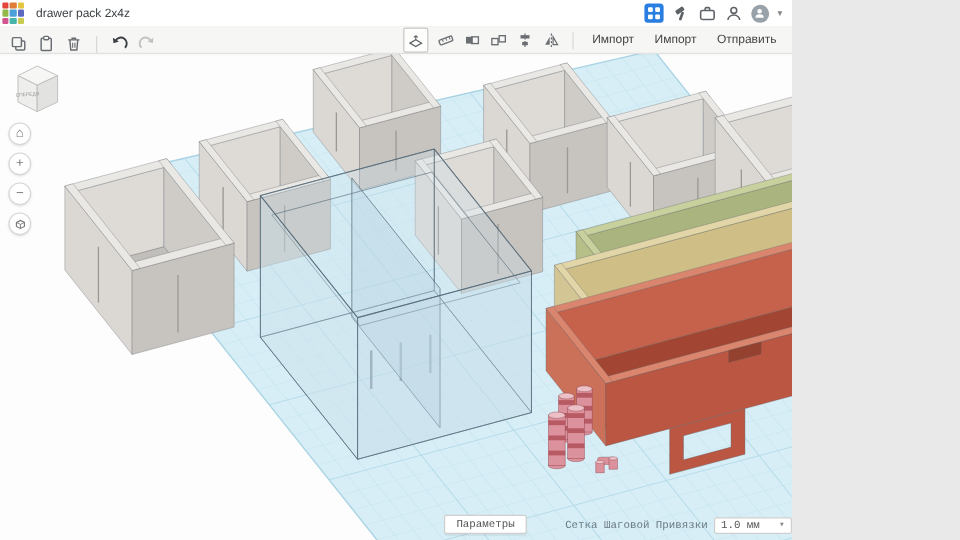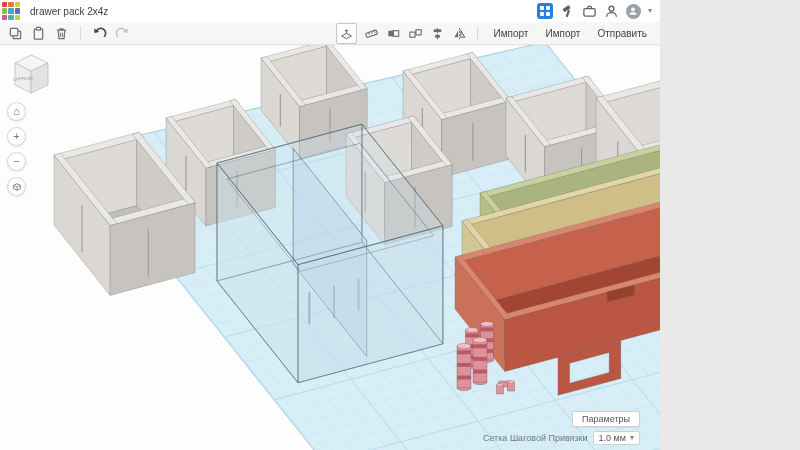--- a/index.html
+++ b/index.html
@@ -21,46 +21,46 @@
   .appsbtn{width:16px;height:16px;border-radius:3px;background:#2a7de1;display:grid;
            grid-template-columns:1fr 1fr;grid-template-rows:1fr 1fr;gap:2px;padding:3px;box-sizing:border-box;cursor:pointer;}
   .appsbtn span{background:#fff;border-radius:1px;}
   .hicon{width:15px;height:15px;display:block;cursor:pointer;}
   .avatar{width:15px;height:15px;border-radius:50%;background:#99a1a9;display:flex;
           align-items:center;justify-content:center;cursor:pointer;}
   .caret{font-size:8px;color:#888;cursor:pointer;line-height:1;}
 
   
   .toolbar{position:absolute;top:22px;left:0;right:0;height:22px;background:#f6f6f5;
-           border-bottom:1px solid #e2e2e0;display:flex;align-items:center;
+           border-bottom:1px solid #e2e2e0;display:flex;align-items:flex-end;
            padding:0 8px;z-index:20;box-shadow:0 1px 2px rgba(0,0,0,0.04);}
   .tgroup{display:flex;align-items:center;gap:8px;}
   .tright{margin-left:auto;display:flex;align-items:center;gap:7px;}
   .ticon{width:15px;height:15px;display:block;cursor:pointer;}
   .tsep{width:1px;height:14px;background:#d8d8d6;margin:0 3px;}
   .wpbtn{width:19px;height:19px;border:1px solid #c6c6c4;border-radius:2px;background:#fdfdfc;
          display:flex;align-items:center;justify-content:center;cursor:pointer;}
   .txtbtn{font-size:10px;color:#444;padding:2px 5px;cursor:pointer;white-space:nowrap;}
 
   
   .viewcube{position:absolute;left:6px;top:50px;width:48px;height:48px;z-index:15;cursor:pointer;}
   .navcol{position:absolute;left:7px;top:102px;display:flex;flex-direction:column;gap:6px;z-index:15;}
   .navbtn{width:17px;height:17px;border-radius:50%;background:#fff;border:1px solid #d7d7d5;
           box-shadow:0 1px 2px rgba(0,0,0,0.10);color:#777;font-size:11px;line-height:15px;
           text-align:center;cursor:pointer;display:flex;align-items:center;justify-content:center;}
 
   
-  .brc{position:absolute;right:20px;bottom:5px;display:flex;flex-direction:column;
-       align-items:flex-end;gap:4px;z-index:15;}
+  .brc{position:absolute;right:0;bottom:5px;display:flex;
+       align-items:flex-end;gap:4px;z-index:15;font-family:Liberation Mono, monospace;}
   .paramsbtn{background:#fff;border:1px solid #cfcfcd;border-radius:2px;font-size:9px;
              color:#555;padding:2px 9px;cursor:pointer;box-shadow:0 1px 1px rgba(0,0,0,0.06);}
   .snaprow{display:flex;align-items:center;gap:5px;margin-left:28px;}
   .snaplabel{font-size:9px;color:#6a7a82;}
   .snapsel{background:#fff;border:1px solid #cfcfcd;border-radius:2px;font-size:9px;color:#555;
-           padding:1px 5px;display:flex;align-items:center;gap:4px;cursor:pointer;}
+           padding:1px 5px;display:flex;align-items:center;gap:16px;cursor:pointer;}
 </style>
 </head>
 <body>
 
 <div class="app">
 
   <svg id="scene" width="800" height="450" viewBox="0 0 800 450">
     <defs>
       <pattern id="gmin" width="16" height="16" patternUnits="userSpaceOnUse" patternTransform="matrix(0.966 -0.259 0.623 0.782 75 150)">
         <path d="M16 0 V16 M0 16 H16" stroke="#c3e3ef" stroke-width="1" fill="none"></path>

